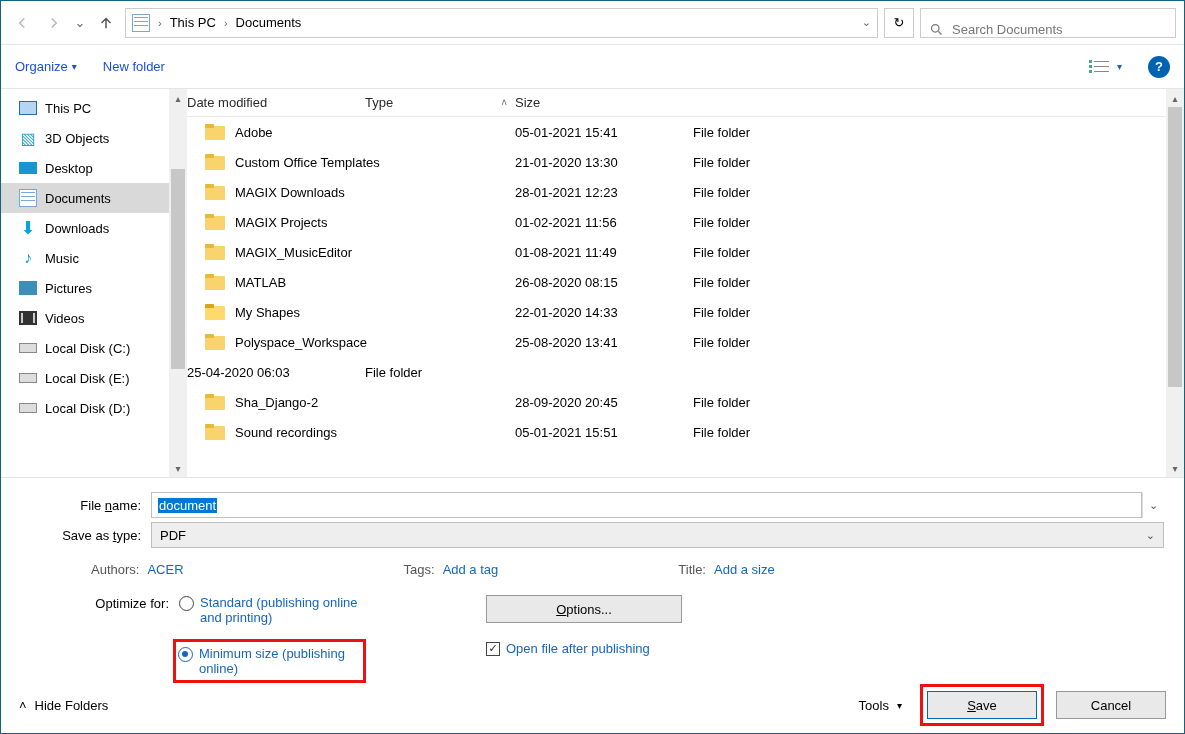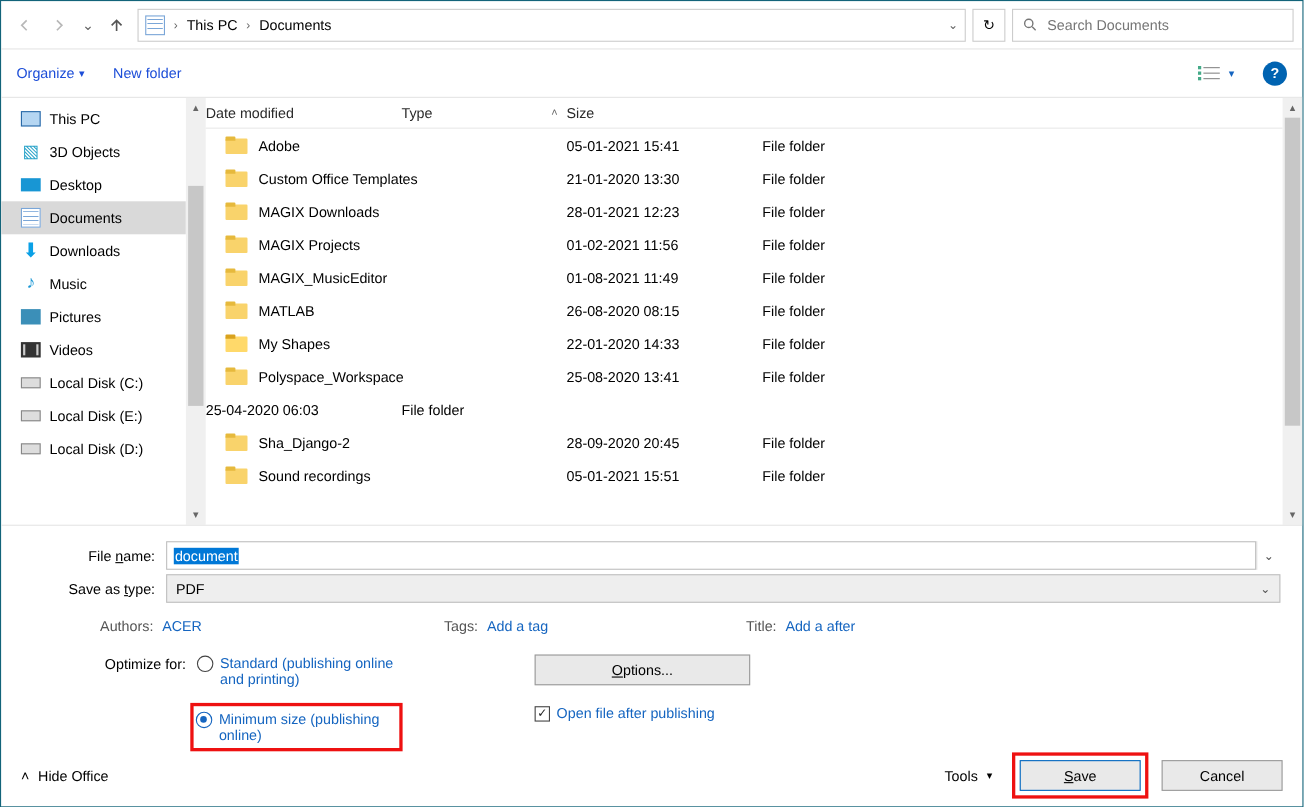--- a/index.html
+++ b/index.html
@@ -7,21 +7,21 @@
 
   
   .topbar { height: 44px; display: flex; align-items: center; padding: 0 8px; gap: 6px; border-bottom: 1px solid #e5e5e5; }
   .nav-btn { width: 26px; height: 26px; display:flex; align-items:center; justify-content:center; color:#b8b8b8; }
   .nav-btn svg { width:18px; height:18px; }
   .nav-up { color:#555; }
   .recent { width:14px; color:#666; }
   .addressbar { flex: 1; height: 30px; border:1px solid #ccc; display:flex; align-items:center; padding:0 6px; gap:8px; background:#fff; }
   .addressbar .chev { color:#666; font-size:11px; }
   .refresh { width:30px; height:30px; border:1px solid #ccc; display:flex; align-items:center; justify-content:center; }
-  .searchbox { width:256px; height:30px; border:1px solid #ccc; display:flex; align-items:center; padding:0 8px; gap:8px; color:#767676; }
+  .searchbox { width:256px; height:30px; border:1px solid #ccc; display:flex; align-items:flex-end; padding:0 8px; gap:8px; color:#767676; }
 
   
   .toolbar { height: 44px; display:flex; align-items:center; padding:0 14px; gap:26px; border-bottom:1px solid #e5e5e5; }
   .tb-link { color:#1d4ed8; display:flex; align-items:center; gap:4px; }
   .toolbar .spacer { flex:1; }
   .view-picker { display:flex; align-items:center; gap:8px; color:#555; }
   .help { width:22px; height:22px; border-radius:50%; background:#0063b1; color:#fff; display:flex; align-items:center; justify-content:center; font-weight:bold; }
 
   
   .main { display:flex; height: 388px; }
@@ -377,21 +377,21 @@
     <div class="meta-pair">
       <span class="ml">Authors:</span>
       <span class="mv">ACER</span>
     </div>
     <div class="meta-pair" style="margin-left:170px;">
       <span class="ml">Tags:</span>
       <span class="mv">Add a tag</span>
     </div>
     <div class="meta-pair" style="margin-left:130px;">
       <span class="ml">Title:</span>
-      <span class="mv">Add a after</span>
+      <span class="mv">Add a size</span>
     </div>
   </div>
 
   <div class="options-area">
     <div class="opt-left">
       <div class="lbl">Optimize for:</div>
       <div class="radio-group">
         <div class="radio-row">
           <div class="radio"></div>
           <div style="max-width:160px;">Standard (publishing online and printing)</div>
@@ -411,21 +411,21 @@
       <div class="chk-row">
         <div class="chk">✓</div>
         <span>Open file after publishing</span>
       </div>
     </div>
   </div>
 
   <div class="footer">
     <div class="hide-folders">
       <span>˄</span>
-      <span>Hide Office</span>
+      <span>Hide Folders</span>
     </div>
     <div class="spacer"></div>
     <div class="tools">
         <span>Tools</span>
         <span style="font-size:10px;">▾</span>
       </div>
     <div class="save-red">
       <div class="btn primary">
           <span><u class="hot">S</u>ave</span>
         </div>

